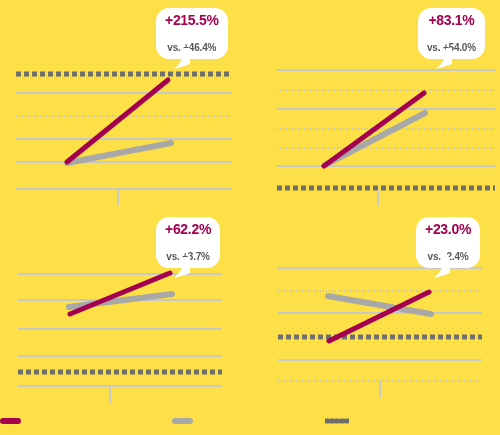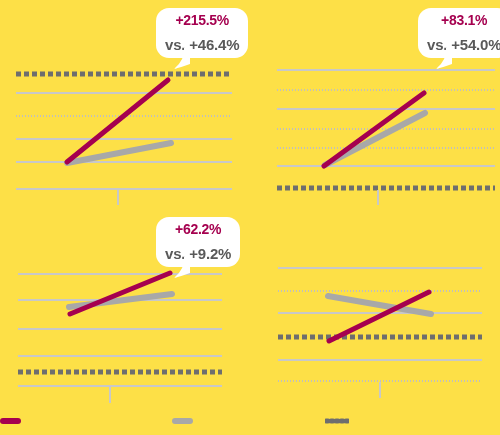--- a/index.html
+++ b/index.html
@@ -21,26 +21,26 @@
     box-sizing:border-box;
   }
   .bubble .big{
     font-size:14px;
     font-weight:bold;
     color:#A5004F;
     letter-spacing:-0.3px;
     display:block;
   }
   .bubble .sub{
-    font-size:15px;
+    font-size:10px;
     font-weight:bold;
     color:#595959;
     letter-spacing:-0.2px;
     display:block;
-    margin-top:9px;
+    margin-top:15px;
   }
   .tail{
     position:absolute;
     width:0;height:0;
   }
 
   .legend{position:absolute;left:0;bottom:0;width:500px;height:30px;}
   .swatch{position:absolute;height:6px;border-radius:3px;}
 </style>
 </head>
@@ -108,37 +108,44 @@
       <line x1="110" y1="172" x2="110" y2="188" stroke="#C8C8C8" stroke-width="2"></line>
       <line x1="69" y1="92" x2="172" y2="79" stroke="#A8A8A8" stroke-width="6" stroke-linecap="round"></line>
       <line x1="70" y1="99" x2="170" y2="58" stroke="#A5004F" stroke-width="5" stroke-linecap="round"></line>
     </svg>
 
     <div class="bubble" style="left:156px;top:2px;">
       <svg class="tail" style="left:18px;top:40px;width:22px;height:22px;overflow:visible;" viewBox="0 0 22 22">
         <path d="M16 0 L16 16 Q8 19 0 21 Q11 12 10 0 Z" fill="#ffffff"></path>
       </svg>
       <span class="big">+62.2%</span>
-      <span class="sub">vs. +9.2%</span>
+      <span class="sub">vs. +3.7%</span>
     </div>
   </div>
 
   <div class="panel" style="left:250px;top:215px;width:250px;height:190px;">
     <svg class="plot" viewBox="0 0 250 190">
       <line x1="28" y1="53" x2="232" y2="53" stroke="#C8C8C8" stroke-width="2"></line>
       <line x1="28" y1="76" x2="232" y2="76" stroke="#BFBFBF" stroke-width="2" stroke-dasharray="1 2"></line>
       <line x1="28" y1="98" x2="232" y2="98" stroke="#C8C8C8" stroke-width="2"></line>
       <line x1="28" y1="122" x2="232" y2="122" stroke="#6E6E6E" stroke-width="5" stroke-dasharray="5 3"></line>
       <line x1="28" y1="145" x2="232" y2="145" stroke="#C8C8C8" stroke-width="2"></line>
       <line x1="28" y1="166" x2="232" y2="166" stroke="#BFBFBF" stroke-width="2" stroke-dasharray="1 2"></line>
       <line x1="130" y1="167" x2="130" y2="183" stroke="#C8C8C8" stroke-width="2"></line>
       <line x1="78" y1="81" x2="181" y2="99" stroke="#A8A8A8" stroke-width="6" stroke-linecap="round"></line>
       <line x1="79" y1="126" x2="179" y2="77" stroke="#A5004F" stroke-width="5" stroke-linecap="round"></line>
     </svg>
 
+    <div class="bubble" style="left:166px;top:2px;">
+      <svg class="tail" style="left:18px;top:40px;width:22px;height:22px;overflow:visible;" viewBox="0 0 22 22">
+        <path d="M16 0 L16 16 Q8 19 0 21 Q11 12 10 0 Z" fill="#ffffff"></path>
+      </svg>
+      <span class="big">+23.0%</span>
+      <span class="sub">vs. -2.4%</span>
+    </div>
   </div>
 
   <div class="legend">
     <div class="swatch" style="left:0px;top:13px;width:21px;background:#A5004F;"></div>
     <div class="swatch" style="left:172px;top:13px;width:21px;background:#A8A8A8;"></div>
     <svg style="position:absolute;left:325px;top:13px;width:24px;height:6px;" viewBox="0 0 24 6">
       <line x1="1" y1="3" x2="23" y2="3" stroke="#6E6E6E" stroke-width="5" stroke-dasharray="2 3" stroke-linecap="round"></line>
     </svg>
   </div>
 

